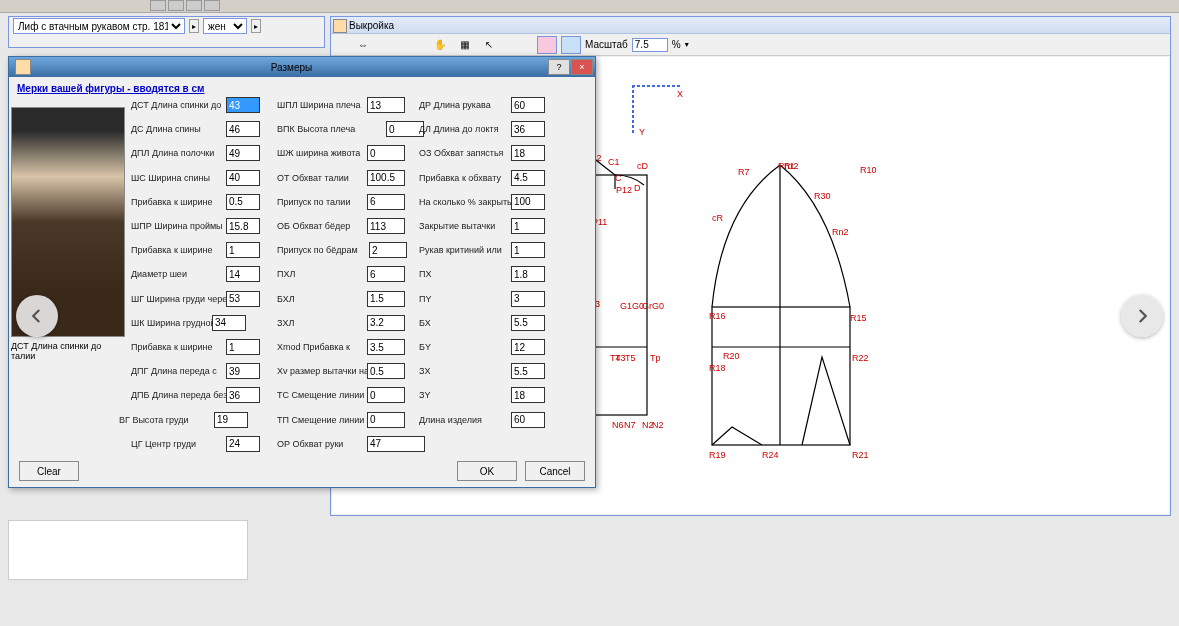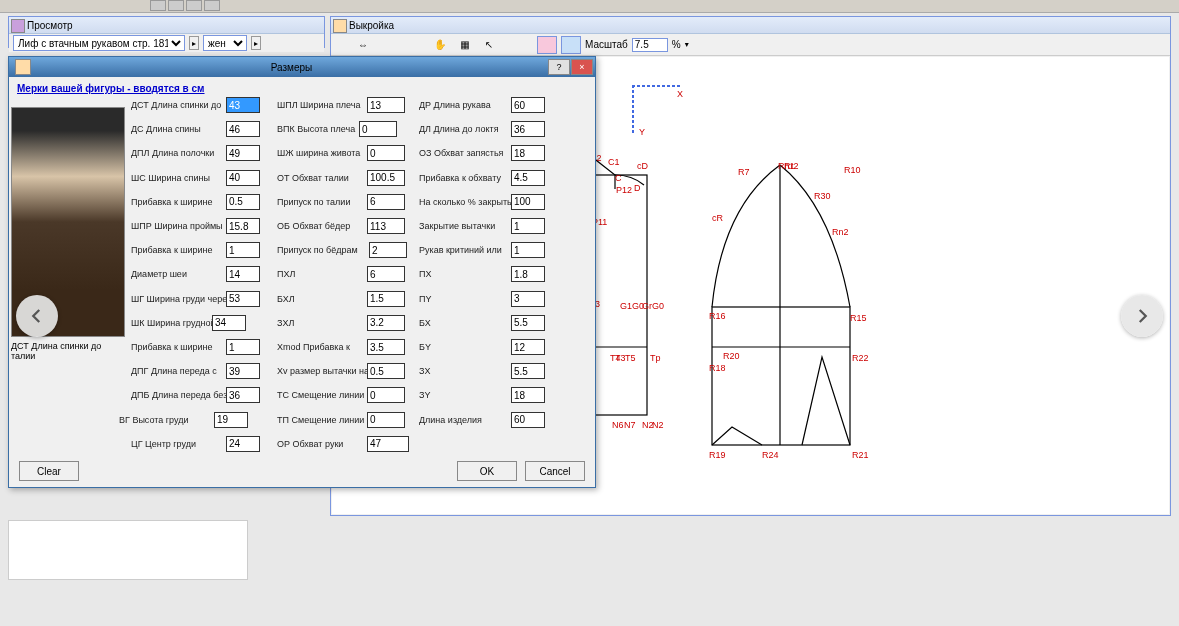--- a/index.html
+++ b/index.html
@@ -135,21 +135,20 @@
 <div class="toolbar-area">
   <div class="toolbar-icons">
     <span></span>
     <span></span>
     <span></span>
     <span></span>
   </div>
 </div>
 
 <div class="panel panel-left">
-  <div class="panel-header">Просмотр</div>
   <div class="panel-left-body">
     <select class="combo" style="width:172px">
       <option>Лиф с втачным рукавом стр. 181-225</option>
     </select>
     <span style="width:10px;height:14px;border:1px solid #999;display:inline-flex;align-items:center;justify-content:center;font-size:8px">▸</span>
     <select class="combo" style="width:44px">
       <option>жен</option>
     </select>
     <span style="width:10px;height:14px;border:1px solid #999;display:inline-flex;align-items:center;justify-content:center;font-size:8px">▸</span>
   </div>
@@ -218,21 +217,21 @@
         <span class="pattern-label" style="left: 276px; top: 100px;">C1</span>
         <span class="pattern-label" style="left: 283px; top: 116px;">C</span>
         <span class="pattern-label" style="left: 284px; top: 128px;">P12</span>
         <span class="pattern-label" style="left: 305px; top: 104px;">cD</span>
         <span class="pattern-label" style="left: 302px; top: 126px;">D</span>
         <span class="pattern-label" style="left: 260px; top: 160px;">P11</span>
         <span class="pattern-label" style="left: 380px; top: 156px;">cR</span>
         <span class="pattern-label" style="left: 406px; top: 110px;">R7</span>
         <span class="pattern-label" style="left: 446px; top: 104px;">Rn1</span>
         <span class="pattern-label" style="left: 452px; top: 104px;">Rr2</span>
-        <span class="pattern-label" style="left: 512px; top: 108px;">R10</span>
+        <span class="pattern-label" style="left: 528px; top: 108px;">R10</span>
         <span class="pattern-label" style="left: 482px; top: 134px;">R30</span>
         <span class="pattern-label" style="left: 500px; top: 170px;">Rn2</span>
         <span class="pattern-label" style="left: 136px; top: 190px;">V1</span>
         <span class="pattern-label" style="left: 256px; top: 242px;">G3</span>
         <span class="pattern-label" style="left: 288px; top: 244px;">G1</span>
         <span class="pattern-label" style="left: 300px; top: 244px;">G0</span>
         <span class="pattern-label" style="left: 310px; top: 244px;">GrG0</span>
         <span class="pattern-label" style="left: 155px; top: 254px;">P1</span>
         <span class="pattern-label" style="left: 190px; top: 254px;">P4</span>
         <span class="pattern-label" style="left: 224px; top: 254px;">P2</span>
@@ -337,21 +336,21 @@
         </div>
         <div class="form-row" style="left: 122px; top: 358.8px;">
           <span class="form-label" style="width: 95px;">ЦГ Центр груди</span>
           <input class="form-input" value="24" style="width: 34px;">
         </div>
         <div class="form-row" style="left: 268px; top: 20px;">
           <span class="form-label" style="width: 90px;">ШПЛ Ширина плеча</span>
           <input class="form-input" value="13" style="width: 38px;">
         </div>
         <div class="form-row" style="left: 268px; top: 44.2px;">
-          <span class="form-label" style="width: 82px;">ВПК Высота плеча</span>
+          <span class="form-label" style="width: 109px;">ВПК Высота плеча</span>
           <input class="form-input" value="0" style="width: 38px;">
         </div>
         <div class="form-row" style="left: 268px; top: 68.4px;">
           <span class="form-label" style="width: 90px;">ШЖ ширина живота</span>
           <input class="form-input" value="0" style="width: 38px;">
         </div>
         <div class="form-row" style="left: 268px; top: 92.6px;">
           <span class="form-label" style="width: 90px;">ОТ Обхват талии</span>
           <input class="form-input" value="100.5" style="width: 38px;">
         </div>
@@ -390,21 +389,21 @@
         <div class="form-row" style="left: 268px; top: 310.4px;">
           <span class="form-label" style="width: 90px;">ТС Смещение линии</span>
           <input class="form-input" value="0" style="width: 38px;">
         </div>
         <div class="form-row" style="left: 268px; top: 334.6px;">
           <span class="form-label" style="width: 90px;">ТП Смещение линии</span>
           <input class="form-input" value="0" style="width: 38px;">
         </div>
         <div class="form-row" style="left: 268px; top: 358.8px;">
           <span class="form-label" style="width: 90px;">ОР Обхват руки</span>
-          <input class="form-input" value="47" style="width: 42px;">
+          <input class="form-input" value="47" style="width: 58px;">
         </div>
         <div class="form-row" style="left: 410px; top: 20px;">
           <span class="form-label" style="width: 92px;">ДР Длина рукава</span>
           <input class="form-input" value="60" style="width: 34px;">
         </div>
         <div class="form-row" style="left: 410px; top: 44.2px;">
           <span class="form-label" style="width: 92px;">ДЛ Длина до локтя</span>
           <input class="form-input" value="36" style="width: 34px;">
         </div>
         <div class="form-row" style="left: 410px; top: 68.4px;">

